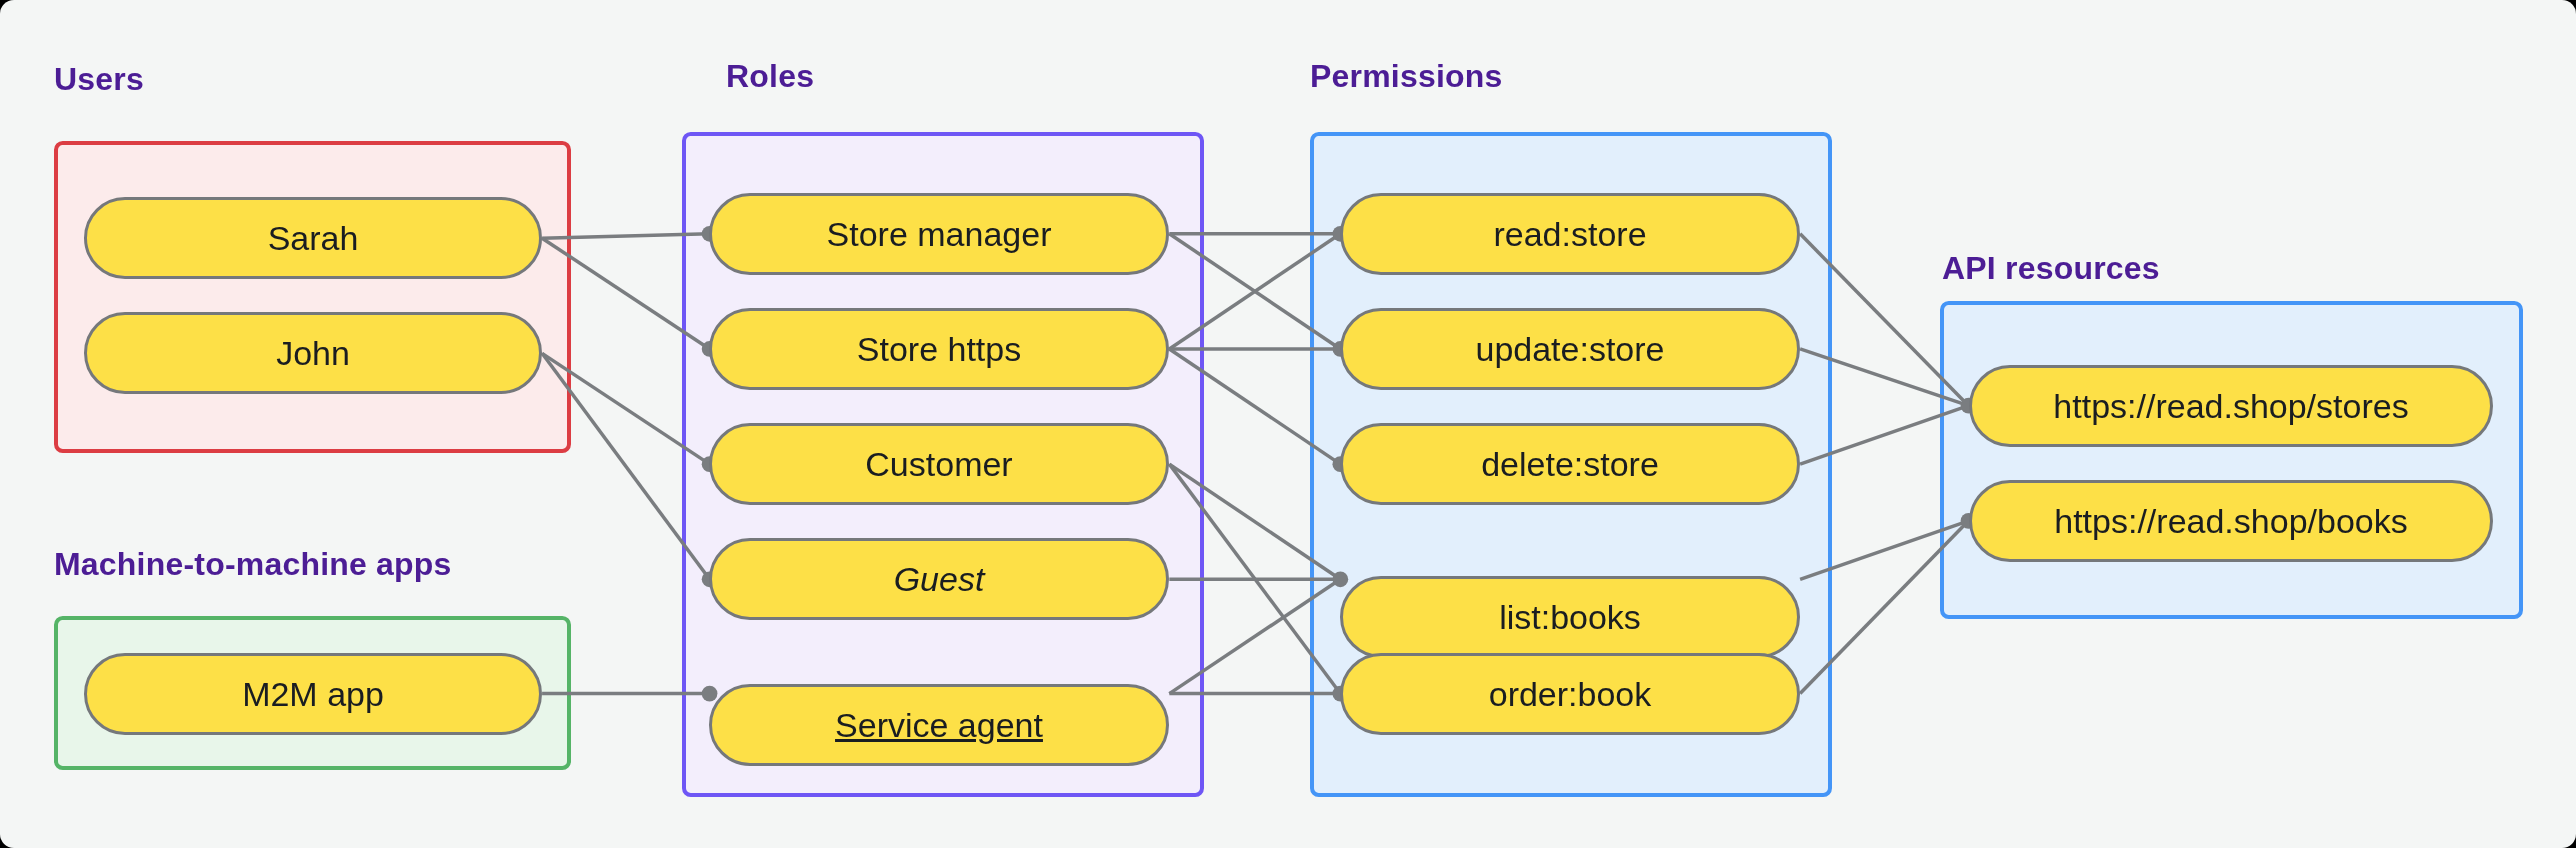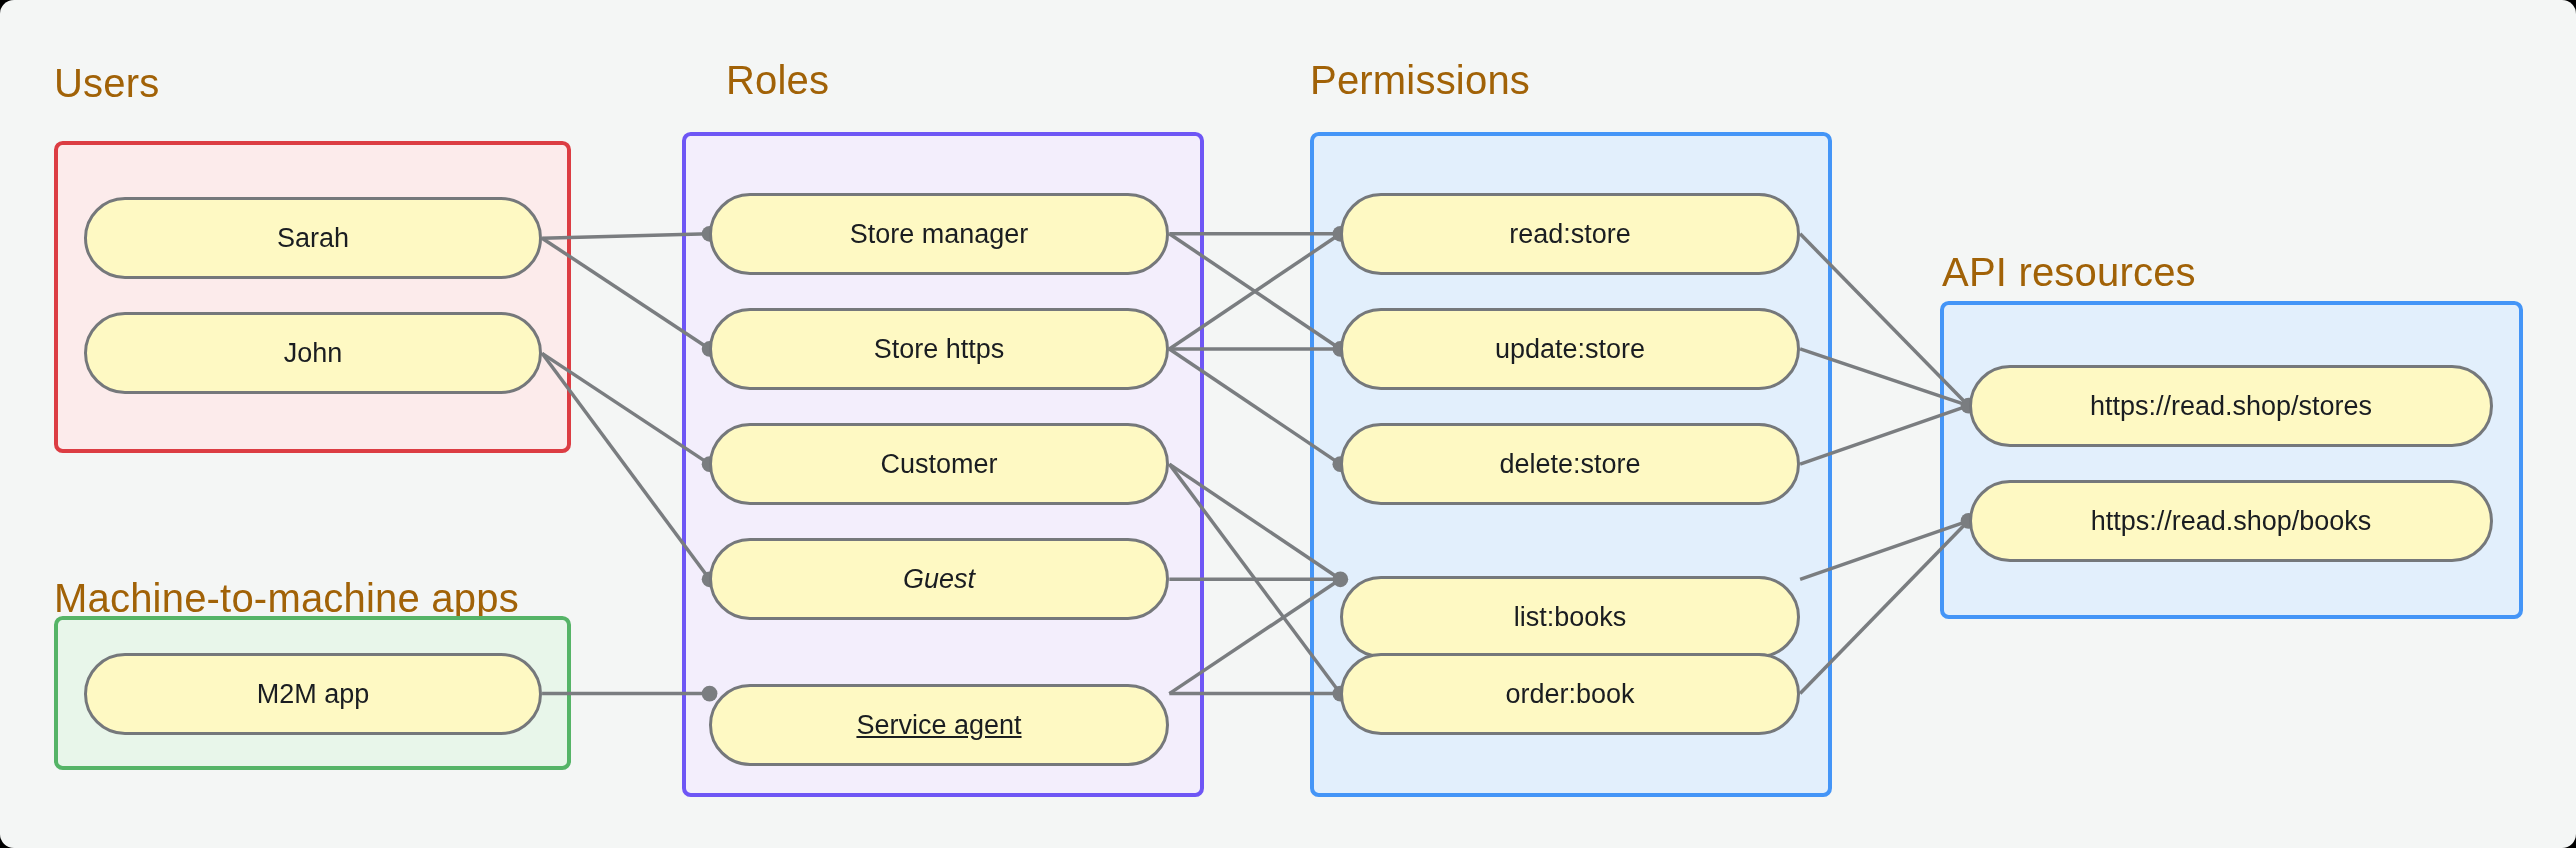--- a/index.html
+++ b/index.html
@@ -2,39 +2,39 @@
 <html style="font-size:14px"><head>
 <meta charset="utf-8">
 <style>
   html,body{margin:0;padding:0;background:#000;}
   .canvas{
     position:relative;width:2576px;height:848px;background:#f4f6f5;
     border-radius:14px;overflow:hidden;
     font-family:"Liberation Sans","DejaVu Sans",sans-serif;
   }
   .sec-label{
-    position:absolute;font-size:40px;font-weight:400;color:#a16207;
+    position:absolute;font-size:32px;font-weight:700;color:#4c1d95;
     letter-spacing:0.2px;white-space:nowrap;
   }
   .label-users{left:54px;top:61px;}
-  .label-m2m{left:54px;top:576px;}
+  .label-m2m{left:54px;top:546px;}
   .label-roles{left:682px;top:58px;margin-left:44px;}
   .label-permissions{left:1310px;top:58px;}
   .label-api{left:1942px;top:250px;}
   .group-box{position:absolute;border-style:solid;border-width:4.4px;border-radius:8.7px;box-sizing:border-box;}
   .box-users{left:54px;top:141px;width:517px;height:312px;}
   .box-m2m{left:54px;top:616px;width:517px;height:154px;}
   .box-roles{left:682px;top:132px;width:522px;height:665px;}
   .box-permissions{left:1310px;top:132px;width:522px;height:665px;}
   .box-api{left:1940px;top:301px;width:583px;height:318px;}
   .pill{
-    position:absolute;height:82px;box-sizing:border-box;background:#fef9c3;
+    position:absolute;height:82px;box-sizing:border-box;background:#fde047;
     border:3.5px solid #75787b;border-radius:41px;
     display:flex;align-items:center;justify-content:center;
-    font-size:27px;color:#1a1d21;white-space:nowrap;
+    font-size:34px;color:#1a1d21;white-space:nowrap;
   }
   #edges{position:absolute;left:0;top:0;width:2576px;height:848px;pointer-events:none;}
 </style>
 </head>
 <body>
 
 <div class="canvas">
 
   <span class="sec-label label-users">Users</span>
   <div class="group-box box-users" style="border-color: rgb(220, 61, 67); background: rgb(252, 235, 235);"></div>

